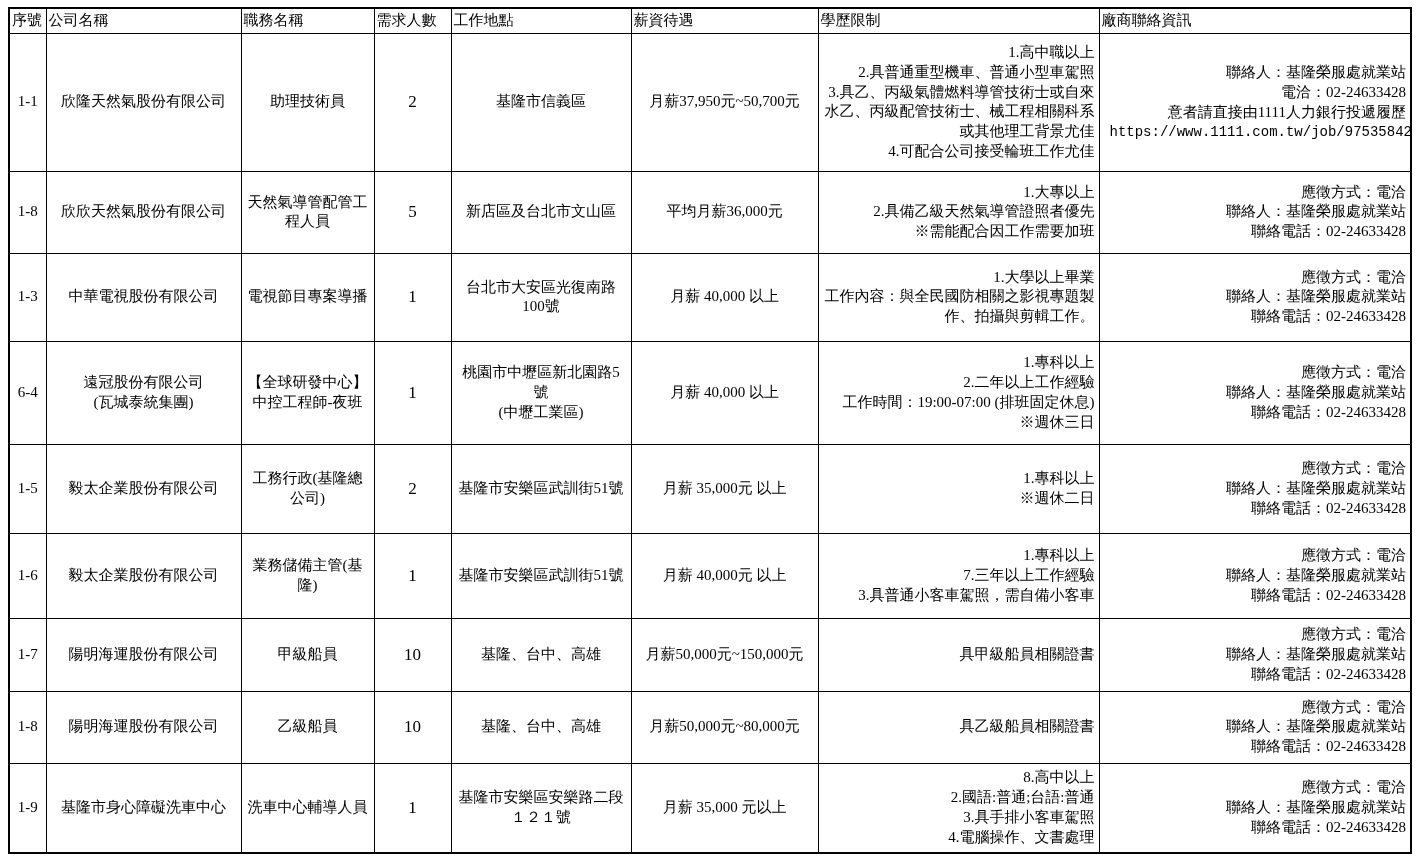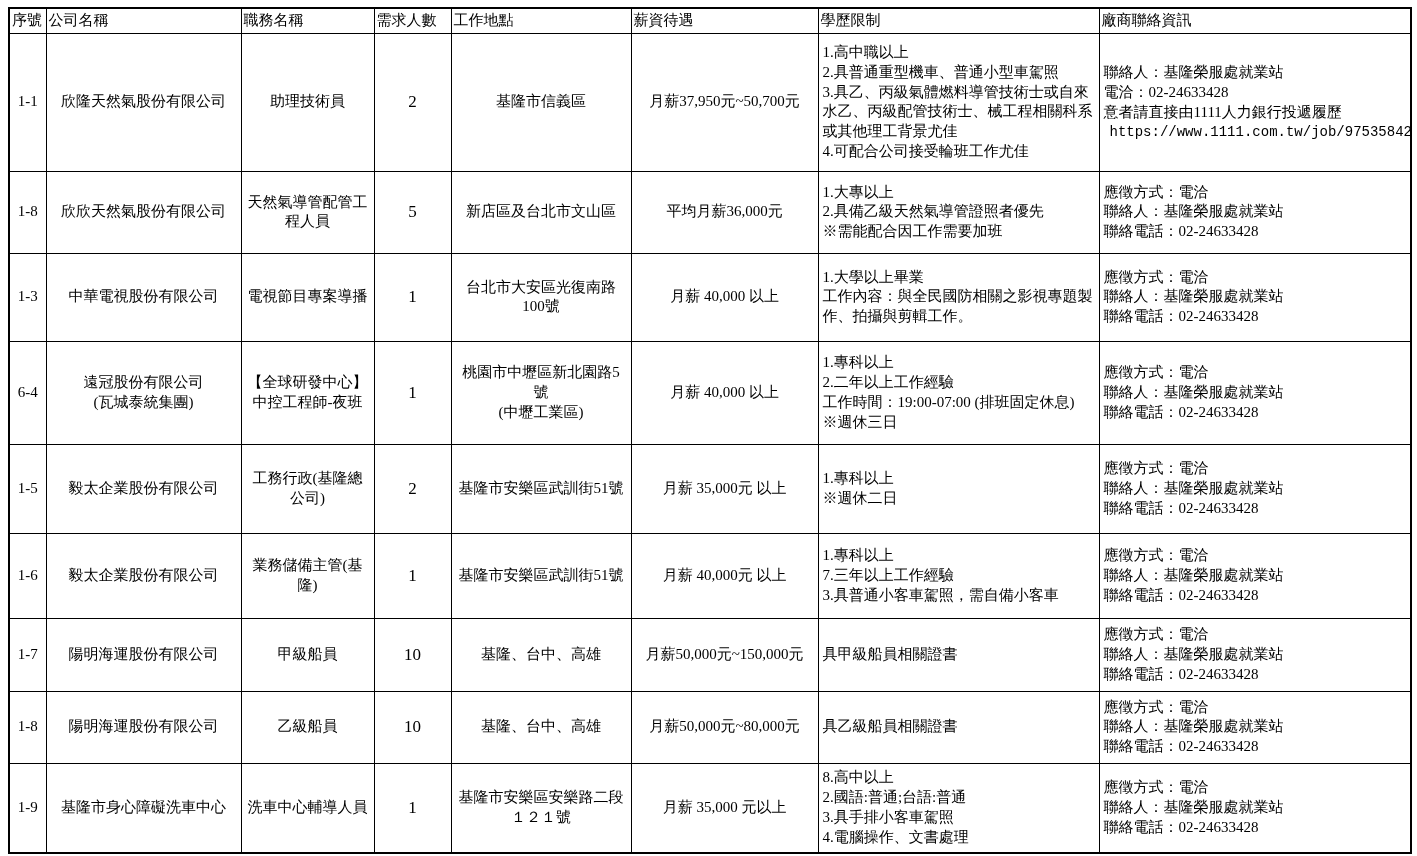--- a/index.html
+++ b/index.html
@@ -62,20 +62,21 @@
     padding: 2px 4px;
   }
   td.c-company, td.c-loc { white-space: pre-line; }
   td.c-count { font-size: 17px; }
   td.c-edu, td.c-contact {
     text-align: left;
     padding: 2px 4px 2px 4px;
   }
   td.c-edu .line, td.c-contact .line {
     display: block;
+    text-align: right;
   }
   td.c-contact .mono {
     font-family: "Liberation Mono", "DejaVu Sans Mono", monospace;
     font-size: 14px;
     letter-spacing: 0px;
     white-space: nowrap;
     margin-left: 6px;
   }
 </style>
 </head>

